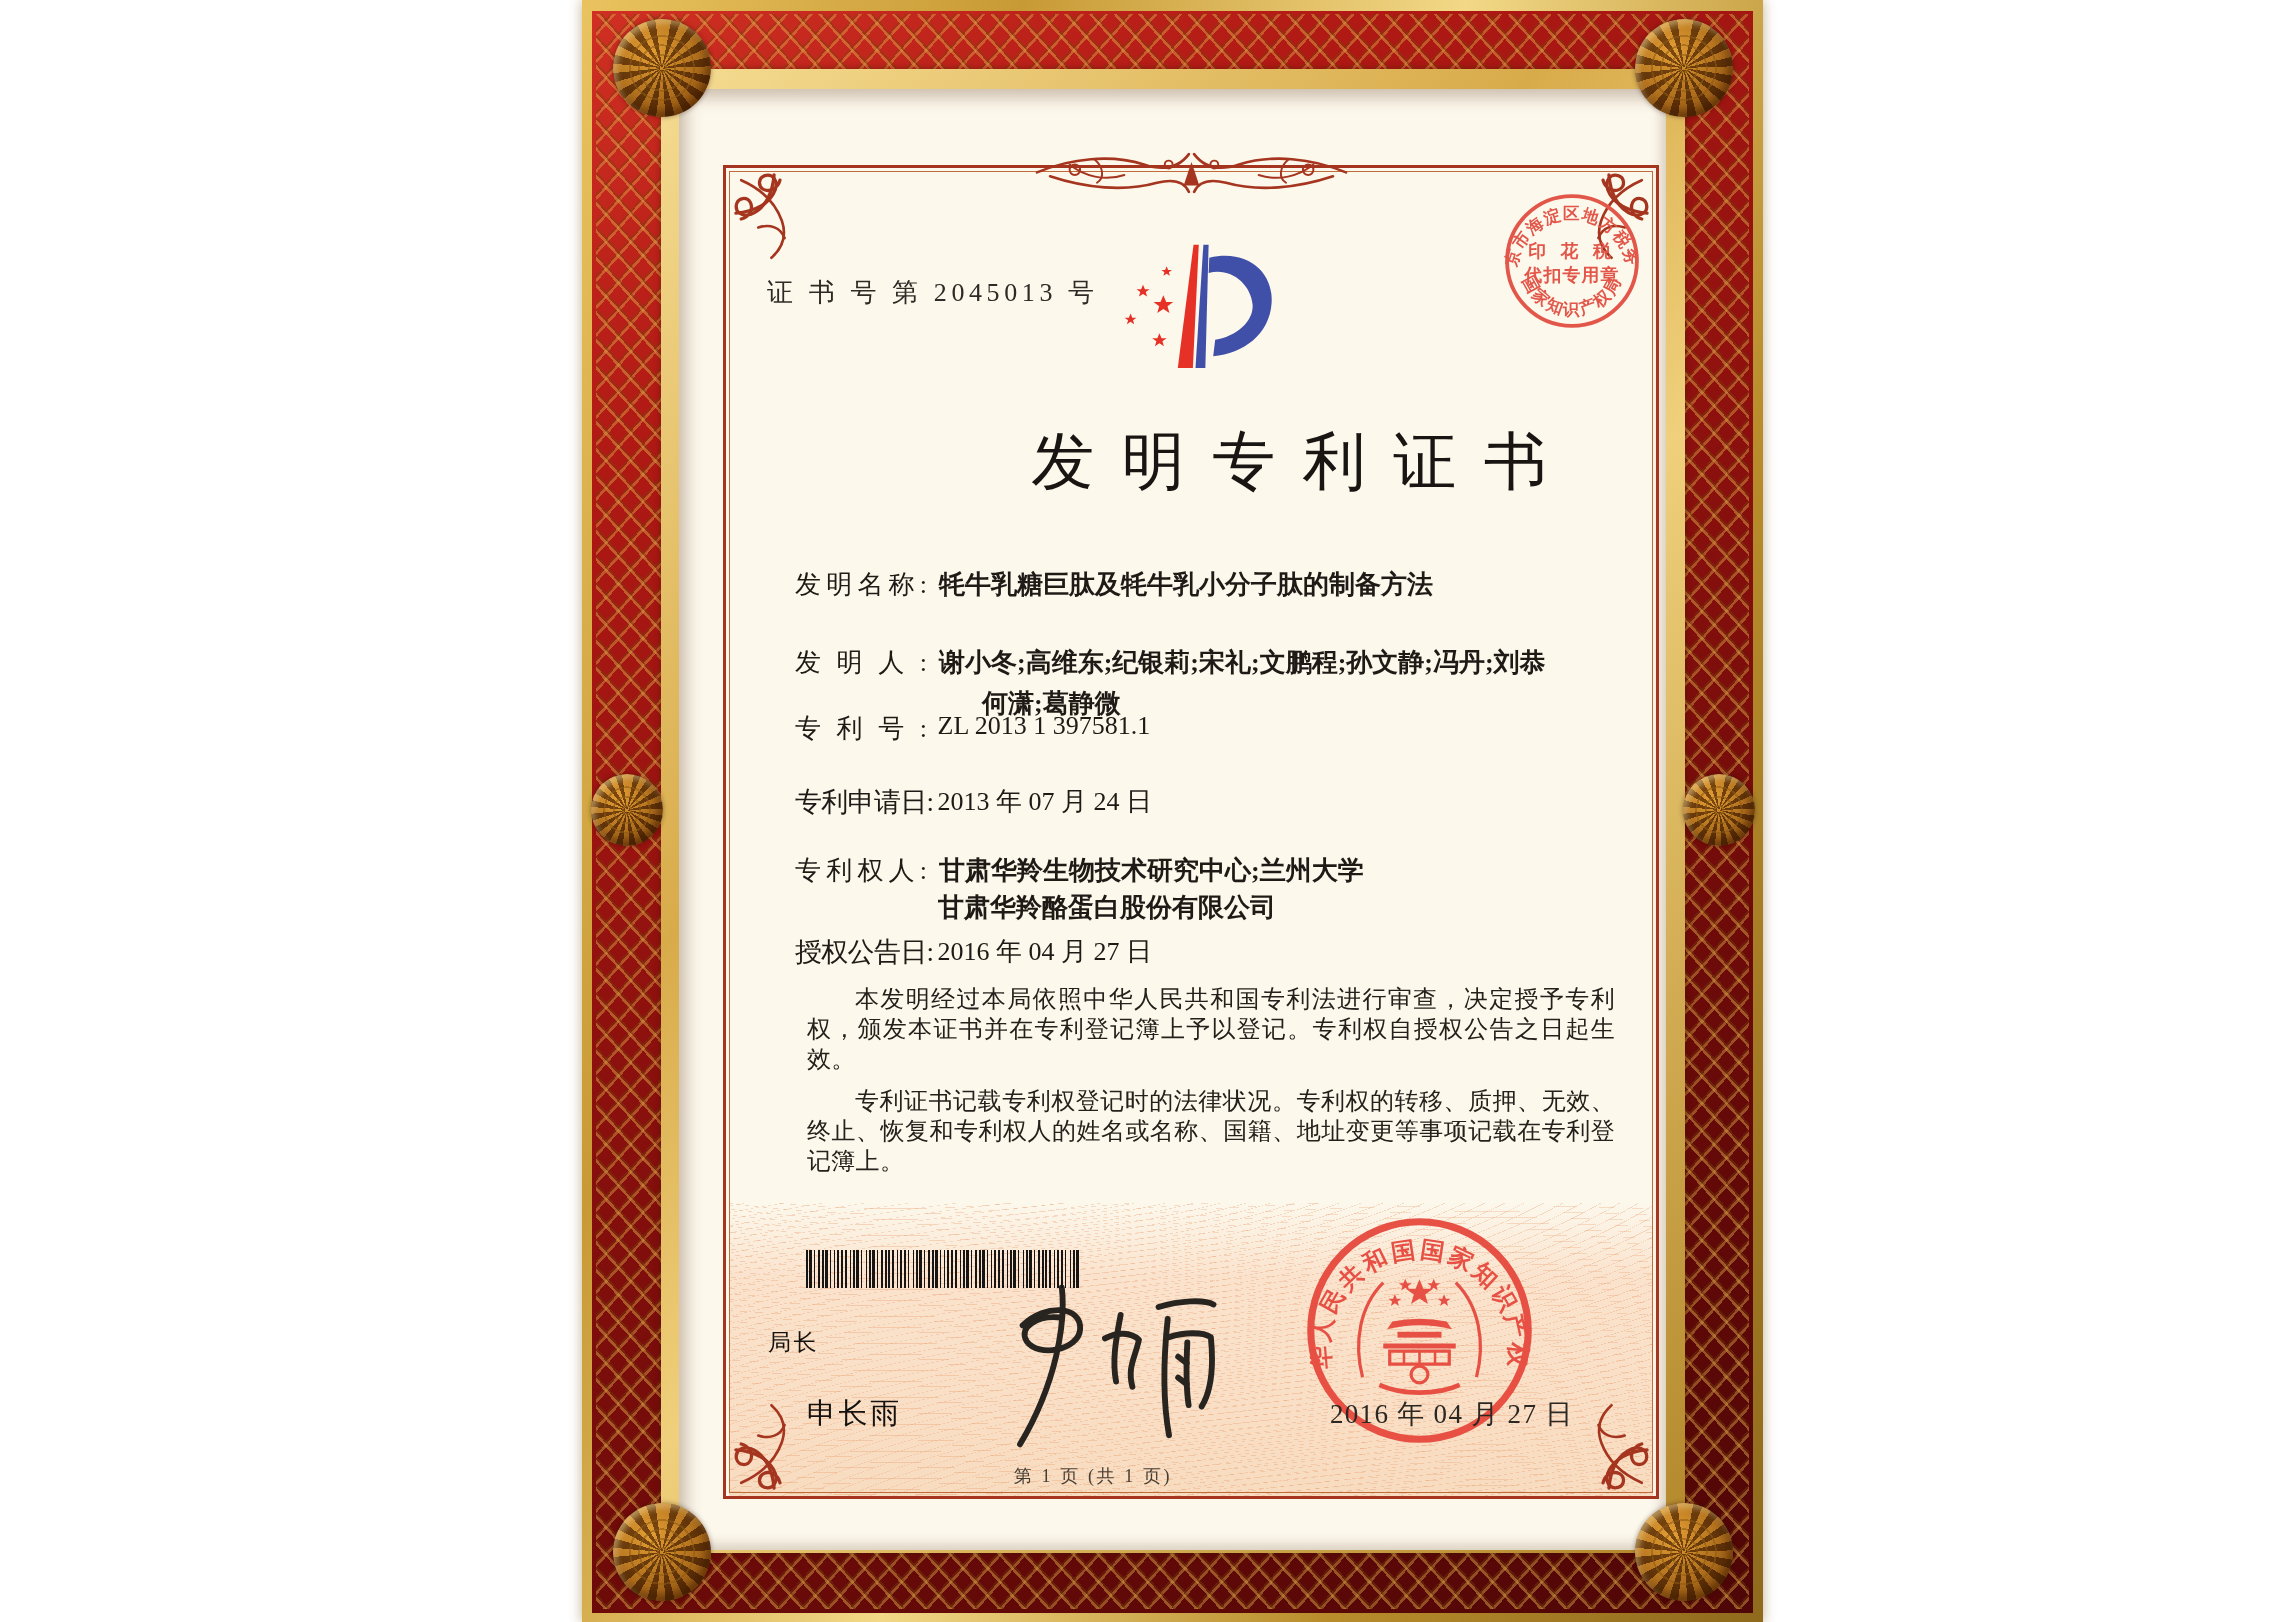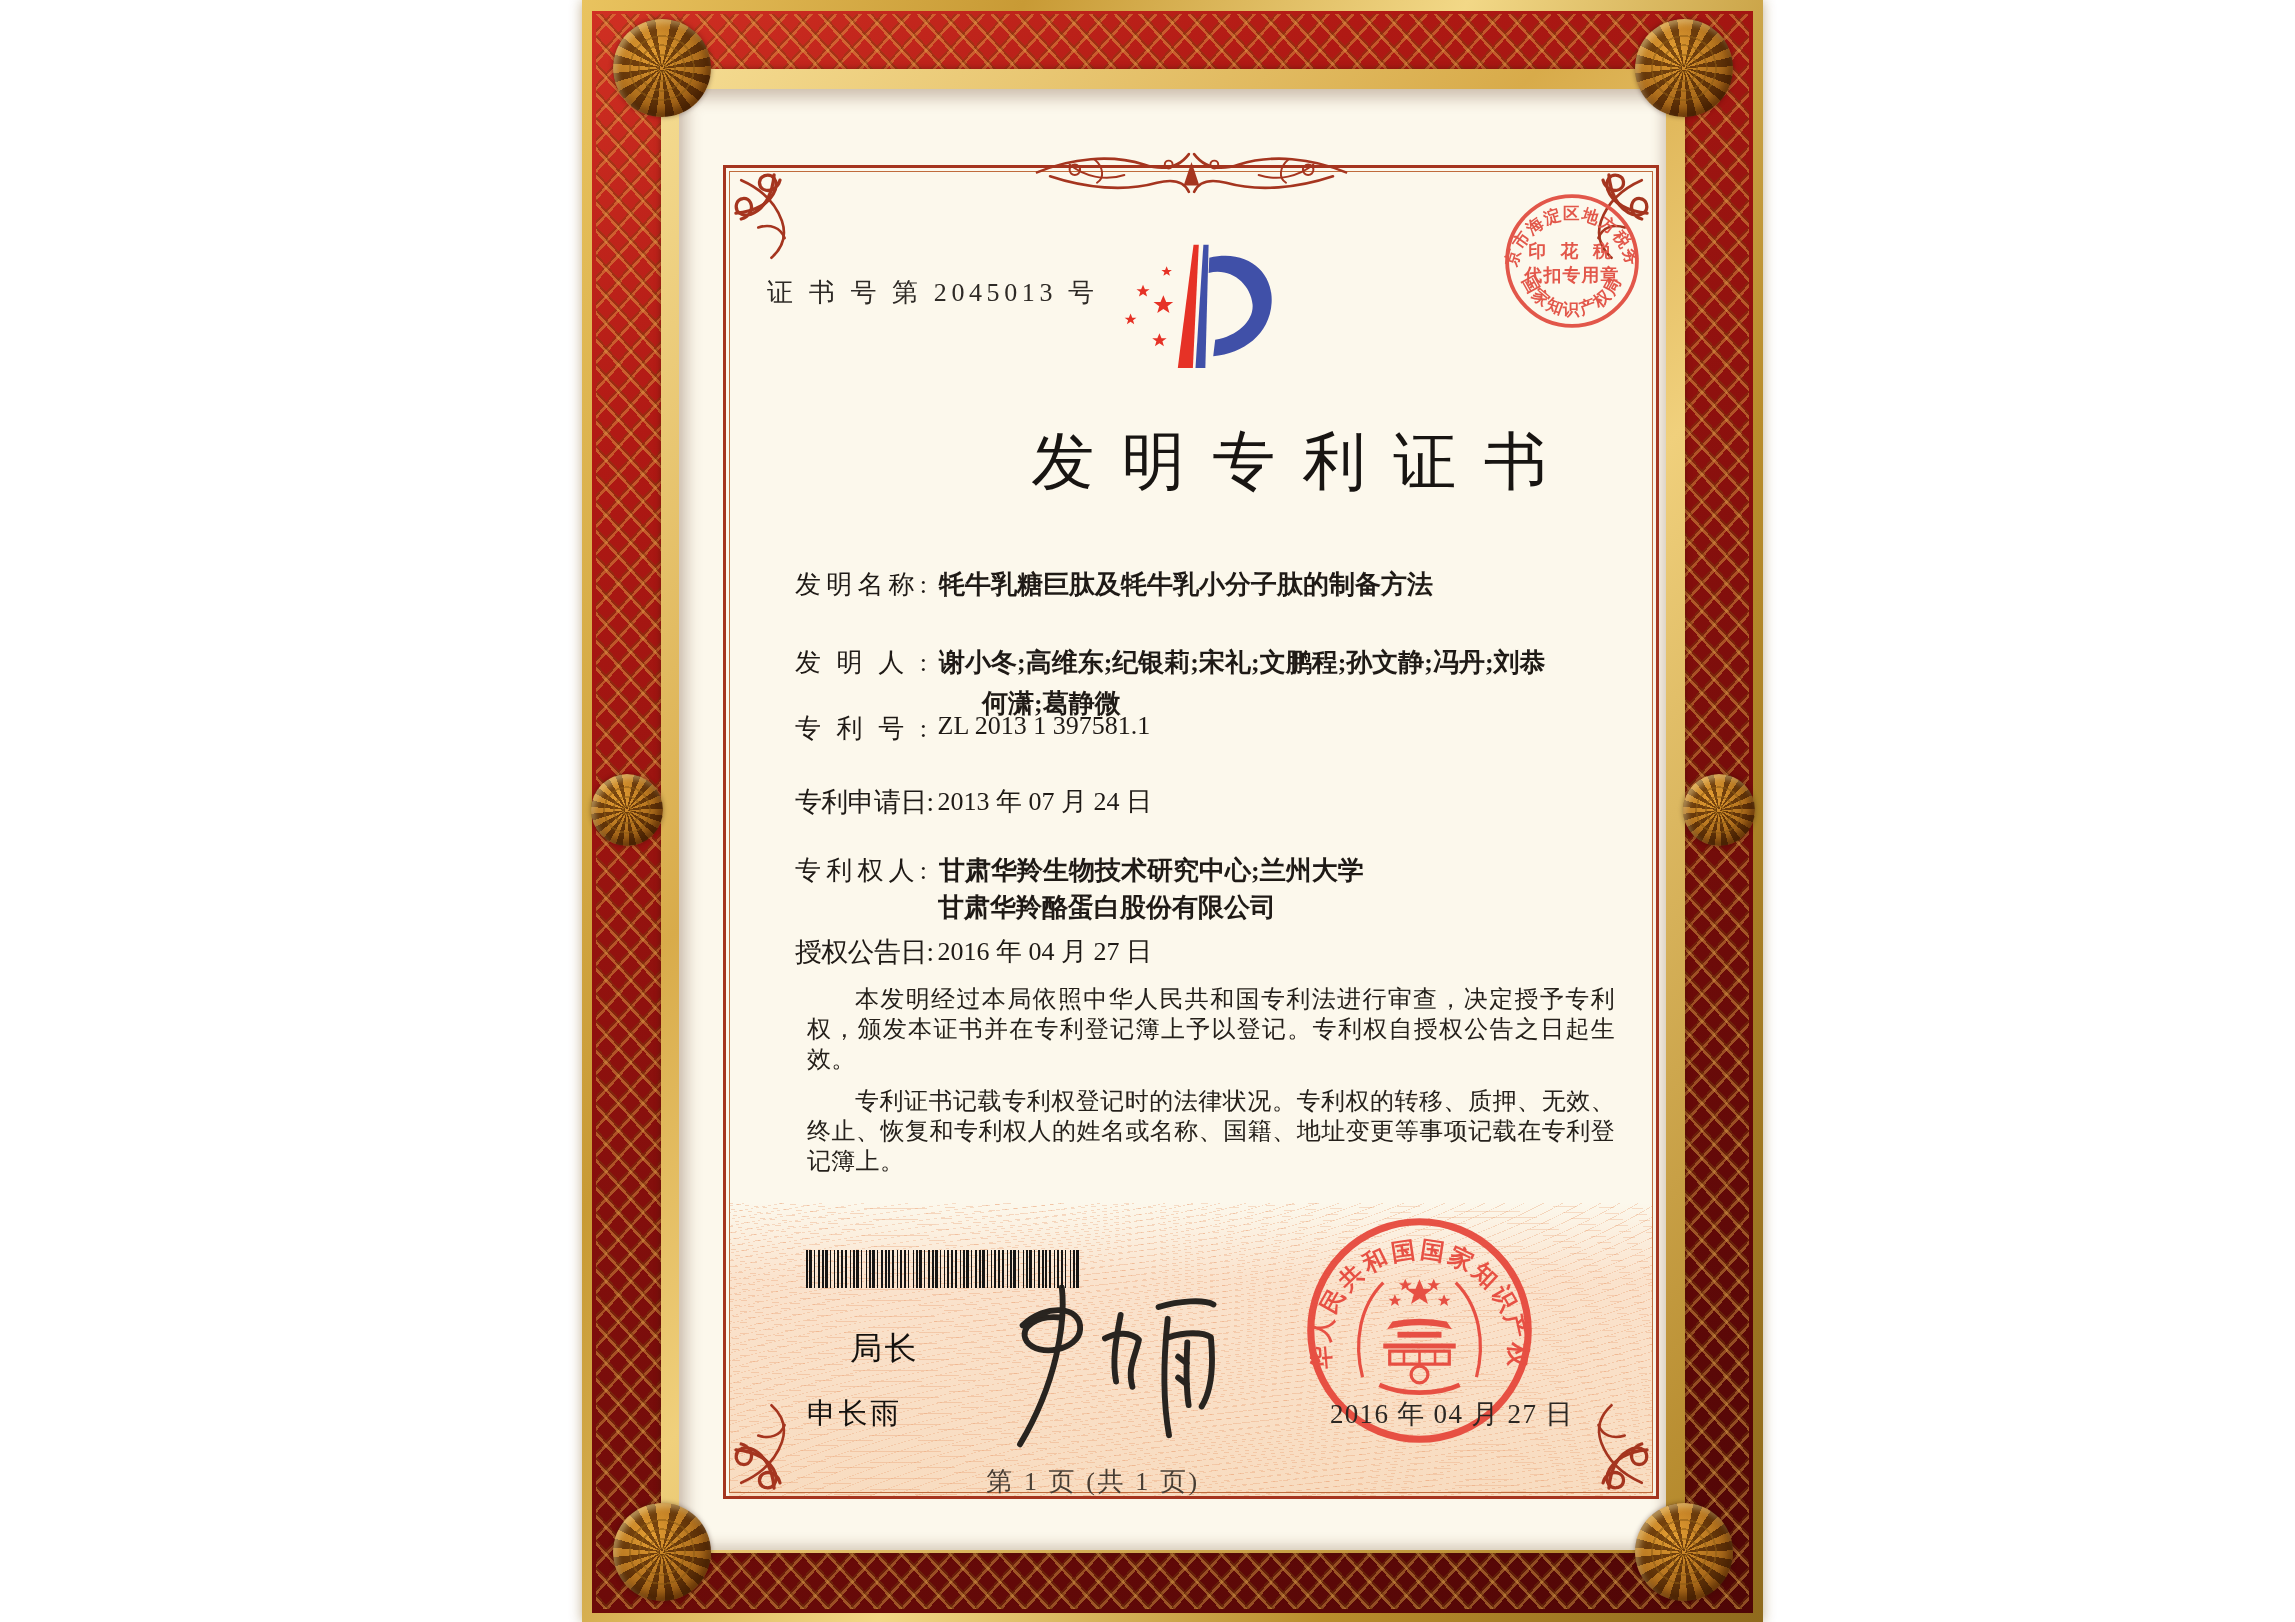--- a/index.html
+++ b/index.html
@@ -82,24 +82,24 @@
   .cjk-val{font-weight:700;margin-left:12px;}
   .val2{left:938px;font-size:26px;font-weight:600;white-space:nowrap;}
   .paras{left:795px;top:972px;width:832px;font-size:24px;line-height:30px;color:#25201b;text-align:justify;}
   .paras p{margin:12px;text-indent:2em;letter-spacing:0.3px;}
 
   .barcode{
     left:806px;top:1250px;width:274px;height:38px;
     background:repeating-linear-gradient(90deg,#161514 0 2px,transparent 2px 3.3px,#161514 3.3px 5.9px,transparent 5.9px 7.9px,#161514 7.9px 9.2px,transparent 9.2px 12.4px,#161514 12.4px 13.7px,transparent 13.7px 15.7px);
   }
 
-  .signer-title{left:850px;top:1327px;font-size:32px;letter-spacing:2.6px;color:#14110e;}
+  .signer-title{left:768px;top:1327px;font-size:23px;letter-spacing:2.6px;color:#14110e;}
   .signer-name{left:807px;top:1394px;font-size:29px;letter-spacing:2.6px;color:#14110e;}
   .seal-date{left:1330px;top:1396px;font-size:27px;letter-spacing:1.3px;font-weight:500;color:#2b2723;z-index:6;}
-  .footer{left:723px;top:1464px;width:740px;text-align:center;font-size:26px;letter-spacing:2.6px;color:#473d33;}
+  .footer{left:723px;top:1464px;width:740px;text-align:center;font-size:18px;letter-spacing:2.6px;color:#473d33;}
 
   .orn{color:#a5351f;}
   svg{display:block;}
   .flip-x{transform:scaleX(-1);}
   .flip-y{transform:scaleY(-1);}
   .flip-xy{transform:scale(-1,-1);}
 </style>
 </head>
 <body>
 

